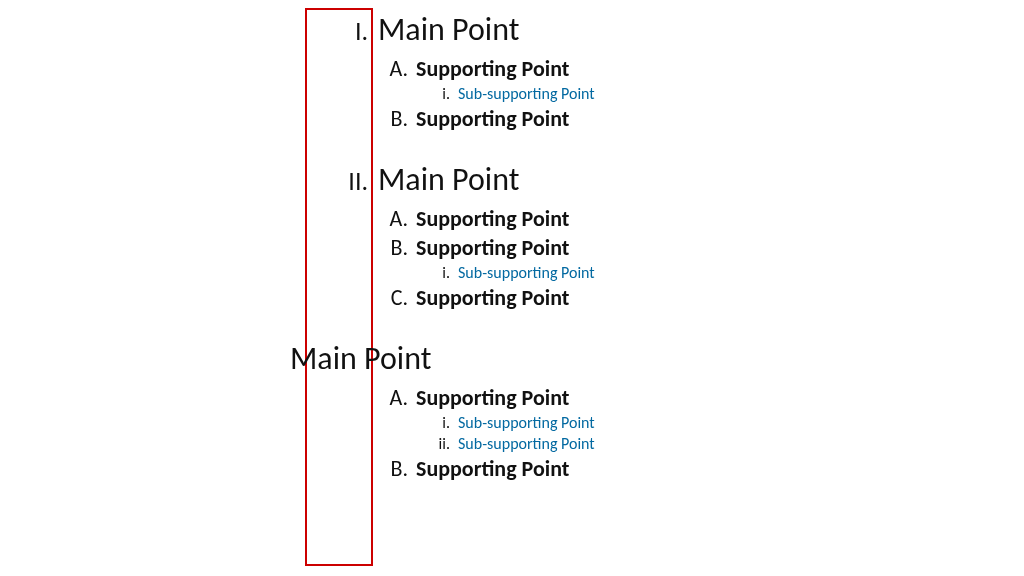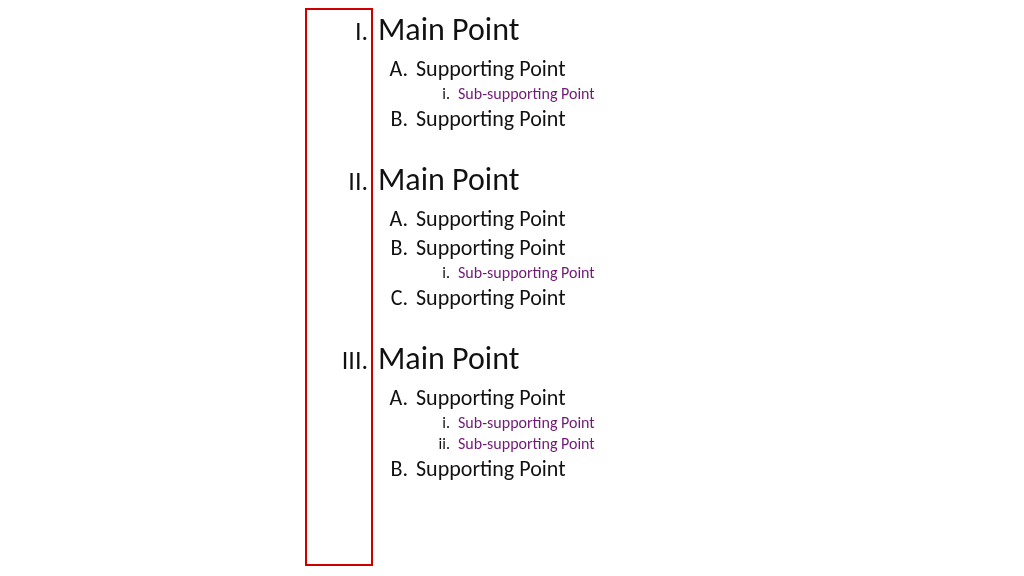--- a/index.html
+++ b/index.html
@@ -83,21 +83,21 @@
       font-weight: 400;
       color: #111;
       min-width: 38px;
       text-align: right;
       padding-right: 8px;
       font-family: 'Calibri', 'Arial', sans-serif;
     }
 
     .supporting-text {
       font-size: 22px;
-      font-weight: 400;
+      font-weight: 700;
       color: #111;
       font-family: 'Calibri', 'Arial', sans-serif;
     }
 
     .sub-rows {
       margin-left: 38px;
     }
 
     .sub-row {
       display: flex;
@@ -111,21 +111,21 @@
       color: #111;
       min-width: 42px;
       text-align: right;
       padding-right: 8px;
       font-family: 'Calibri', 'Arial', sans-serif;
     }
 
     .sub-text {
       font-size: 16px;
       font-weight: 400;
-      color: #701a75;
+      color: #0369a1;
       font-family: 'Calibri', 'Arial', sans-serif;
     }
   </style>
 </head>
 <body>
 
 <div class="page-container">
   <div class="red-box"></div>
 
   <div class="outline-content">
@@ -180,21 +180,20 @@
 
         <div class="supporting-row">
           <span class="supporting-label">C.</span>
           <span class="supporting-text">Supporting Point</span>
         </div>
       </div>
     </div>
 
     <div class="section">
       <div class="main-point-row">
-        <span class="main-label">III.</span>
         <span class="main-text">Main Point</span>
       </div>
       <div class="supporting-rows">
 
         <div class="supporting-row">
           <span class="supporting-label">A.</span>
           <span class="supporting-text">Supporting Point</span>
         </div>
         <div class="sub-rows">
           <div class="sub-row">

